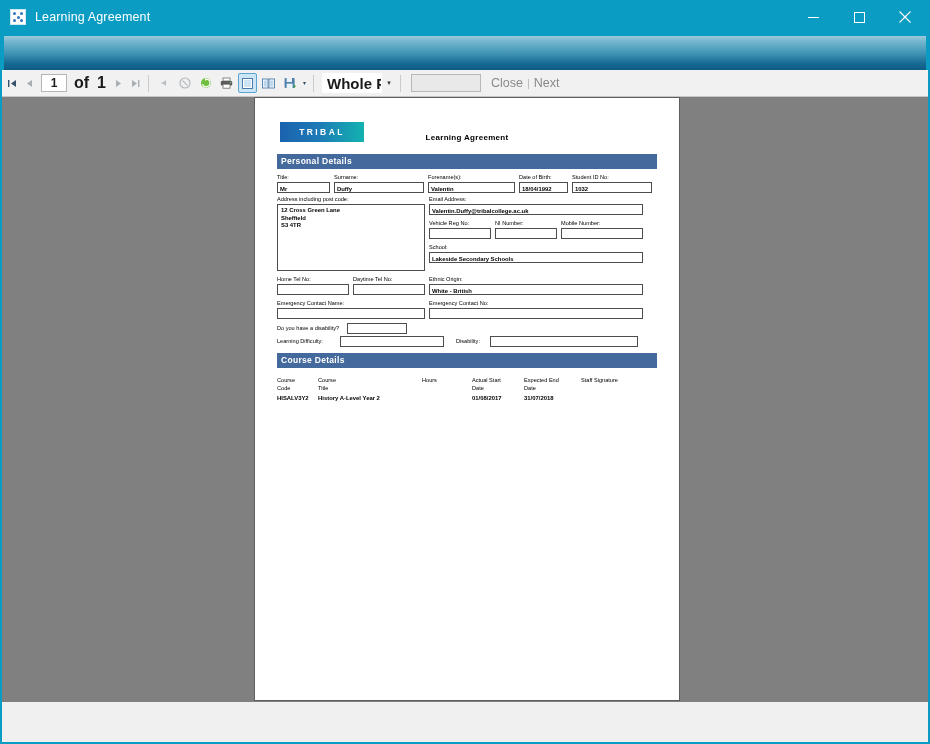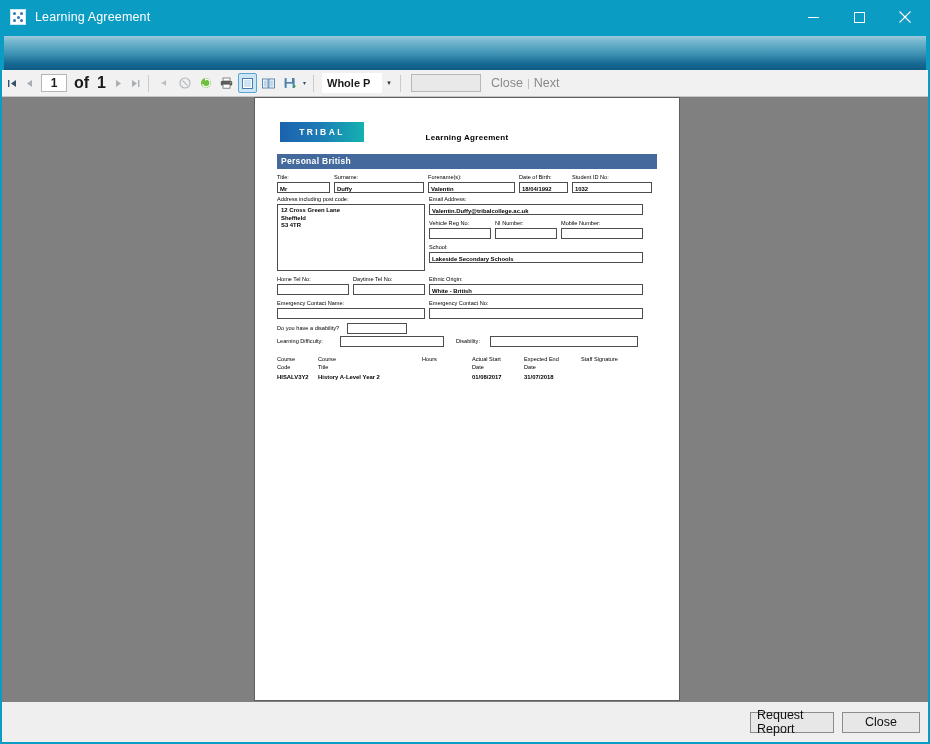--- a/index.html
+++ b/index.html
@@ -98,21 +98,21 @@
     width: 19px; height: 20px;
     display:flex; align-items:center; justify-content:center;
     margin: 0 1px;
   }
   .icobtn.sel {
     background: #cce6f6; border: 1px solid #5ba3d0; border-radius: 2px;
   }
   #zoomsel {
     width: 60px; height: 20px; background: #ffffff;
     border: 1px solid #ffffff;
-    font-size: 11px; font-weight: 600;
+    font-size: 15px; font-weight: 600;
     display: flex; align-items: center;
     padding-left: 4px; overflow: hidden; white-space: nowrap;
     margin-left: 4px;
   }
   #zoomarrow {
     width: 14px; height: 20px;
     display:flex; align-items:center; justify-content:center;
     color: #333; font-size: 7px;
   }
   #findbox {
@@ -358,21 +358,21 @@
   </div>
 
   <div id="viewer">
     <div id="page">
       <div id="doc">
 
         <div id="logo">TRIBAL</div>
 
         <div id="doc-subtitle">Learning Agreement</div>
 
-        <div class="sectionbar">Personal British</div>
+        <div class="sectionbar">Personal Details</div>
 
         <div class="row mt4">
           <div style="width:53px"><span class="lbl">Title:</span></div>
           <div style="width:4px"></div>
           <div style="width:90px"><span class="lbl">Surname:</span></div>
           <div style="width:4px"></div>
           <div style="width:87px"><span class="lbl">Forename(s):</span></div>
           <div style="width:4px"></div>
           <div style="width:49px"><span class="lbl">Date of Birth:</span></div>
           <div style="width:4px"></div>
@@ -455,20 +455,21 @@
 
         <div class="row mt2" style="align-items:center">
           <div style="width:63px"><span class="lbl">Learning Difficulty:</span></div>
           <div class="fld" style="width:104px"></div>
           <div style="width:12px"></div>
           <div style="width:34px"><span class="lbl">Disability:</span></div>
           <div class="fld" style="width:148px"></div>
         </div>
 
 
+        <div class="sectionbar" style="margin-top:6px">Course Details</div>
 
         <div class="ct-head">
           <div class="c1">
             <span>Course</span><br>
             <span>Code</span>
           </div>
           <div class="c2">
             <span>Course</span><br>
             <span>Title</span>
           </div>
@@ -490,18 +491,14 @@
           <div class="c3"></div>
           <div class="c4">01/08/2017</div>
           <div class="c5">31/07/2018</div>
           <div class="c6"></div>
         </div>
 
       </div>
     </div>
   </div>
 
-  <div id="footer">
-    <div class="btn" id="request-report-button">Request Report</div>
-    <div class="btn" id="close-button">Close</div>
-  </div>
 
 </div>
 
 </body></html>

